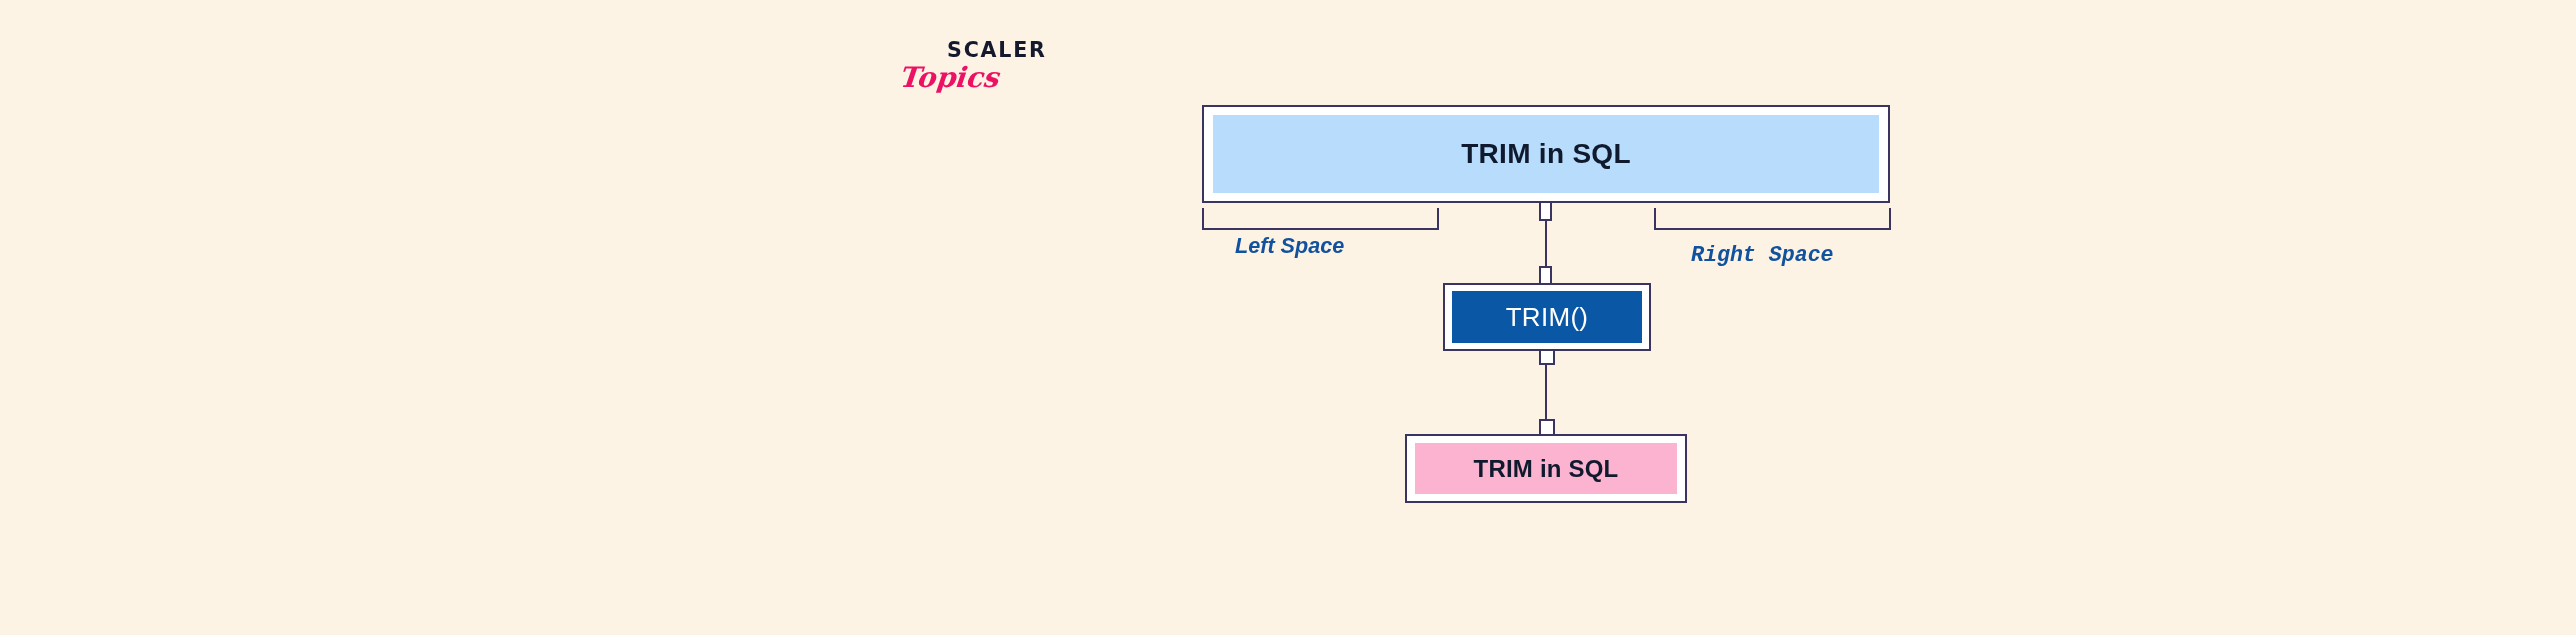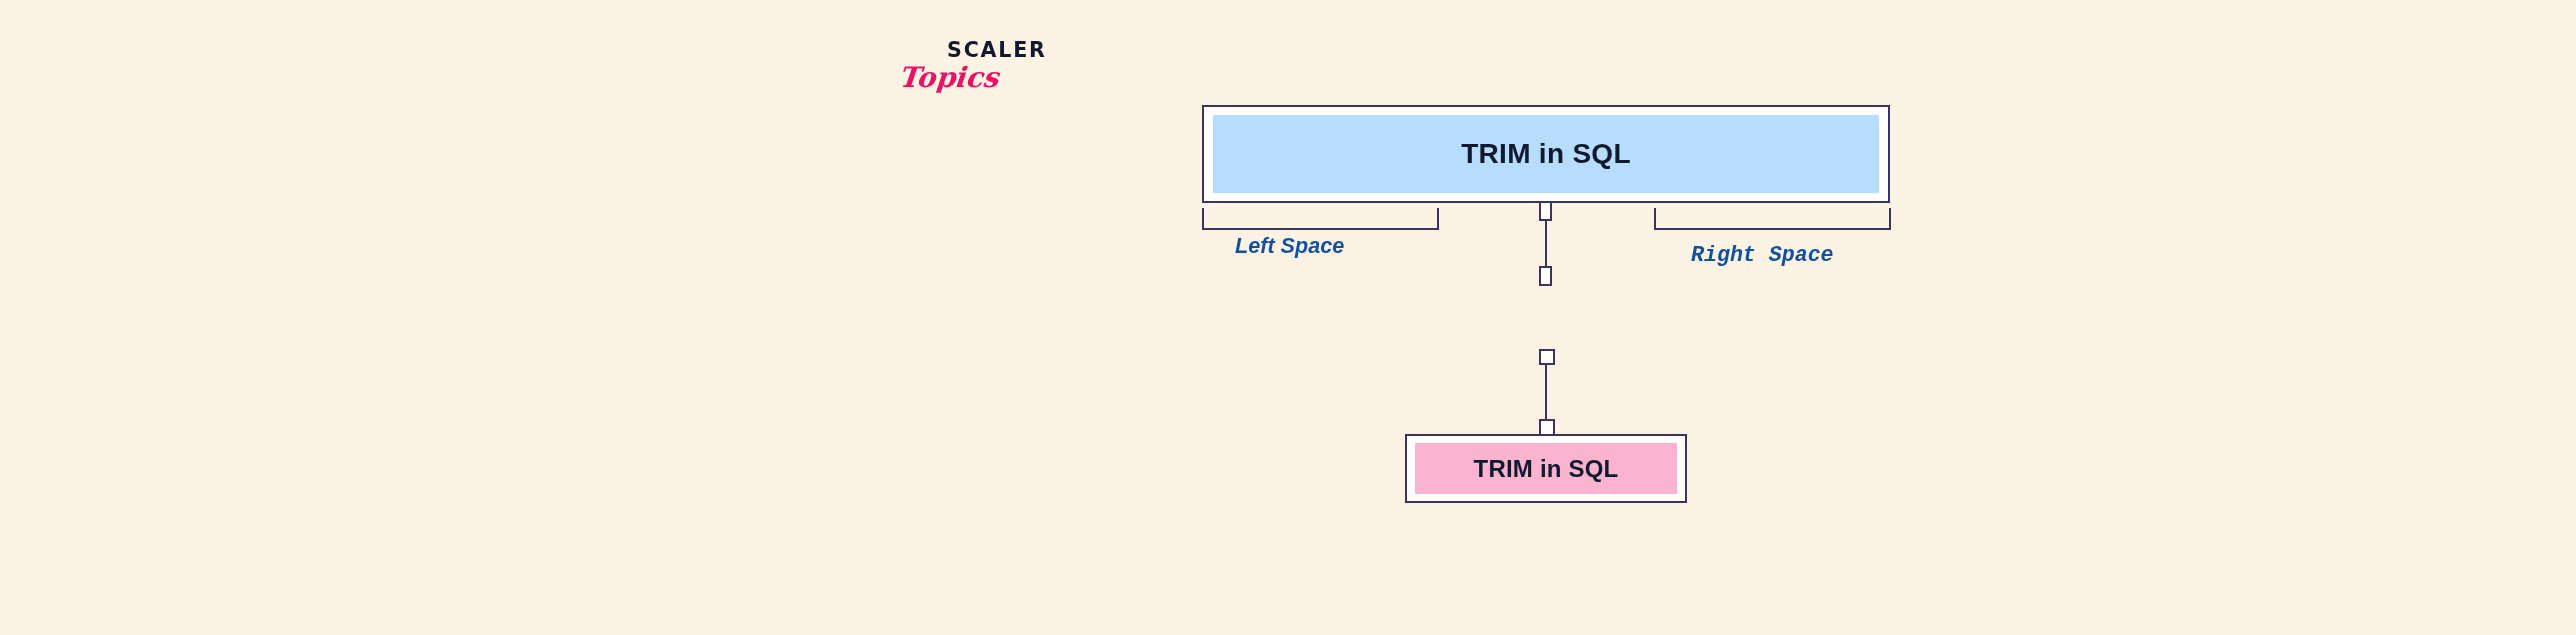--- a/index.html
+++ b/index.html
@@ -189,20 +189,23 @@
   <div class="bracket" id="bracket-left"></div>
   <div class="bracket" id="bracket-right"></div>
 
   <div class="space-label" id="label-left">Left Space</div>
   <div class="space-label" id="label-right">Right Space</div>
 
   <div class="connector-line" id="conn1-line"></div>
   <div class="connector-node" id="conn1-node-top"></div>
   <div class="connector-node" id="conn1-node-bottom"></div>
 
+  <div class="frame" id="box-trim">
+    <div class="fill">TRIM()</div>
+  </div>
 
   <div class="connector-line" id="conn2-line"></div>
   <div class="connector-node" id="conn2-node-top"></div>
   <div class="connector-node" id="conn2-node-bottom"></div>
 
   <div class="frame" id="box-bottom">
     <div class="fill">TRIM in SQL</div>
   </div>
 
 </div>

